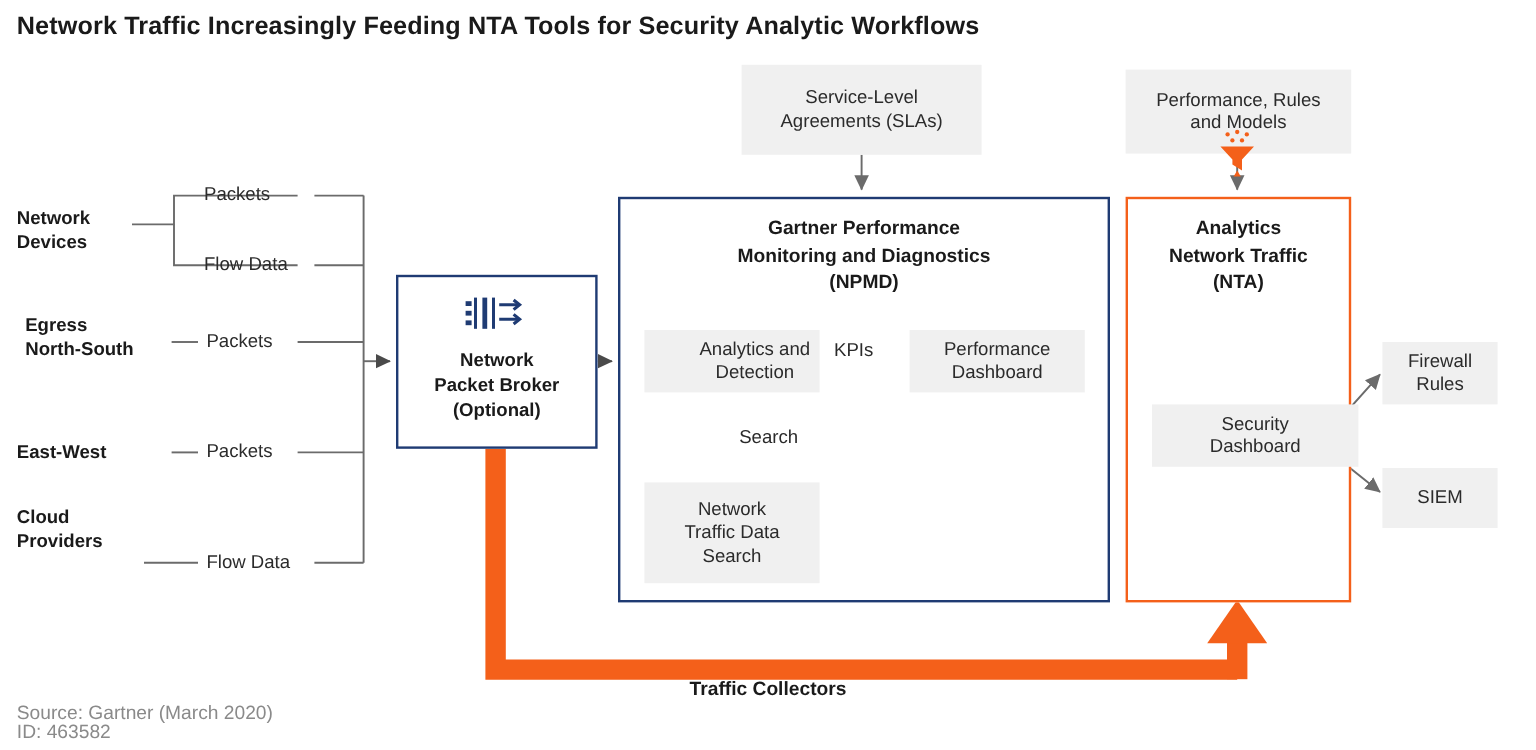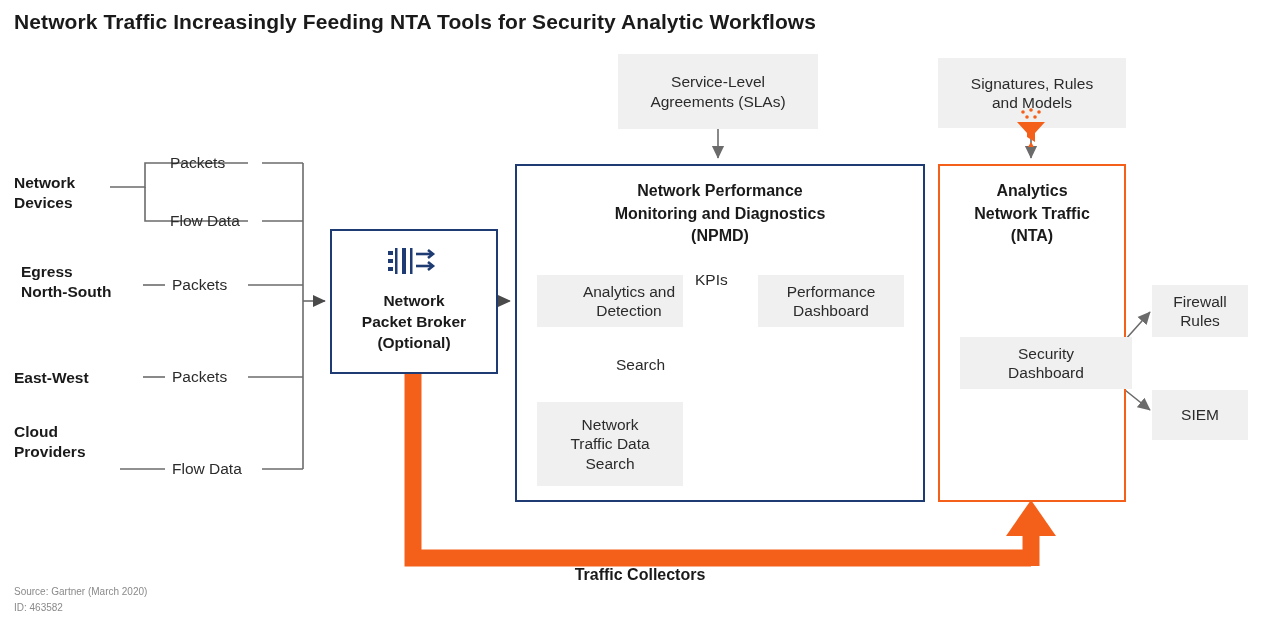--- a/index.html
+++ b/index.html
@@ -23,21 +23,21 @@
     left: 14px;
     top: 10px;
     font-size: 21px;
     font-weight: bold;
     color: #1a1a1a;
     letter-spacing: 0.1px;
   }
   .src-line {
     position: absolute;
     left: 14px;
-    font-size: 10px;
+    font-size: 16px;
     color: #8a8a8a;
   }
   .src1 { top: 586px; }
   .src2 { top: 602px; }
 
   
   .gbox {
     position: absolute;
     background: #f0f0f0;
     display: flex;
@@ -213,21 +213,21 @@
 
   <div class="gbox" style="left:618px; top:54px; width:200px; height:75px;">
     <div>
       <div>Service-Level</div>
       <div>Agreements (SLAs)</div>
     </div>
   </div>
 
   <div class="gbox" style="left:938px; top:58px; width:188px; height:70px;">
     <div>
-      <div>Signatures, Rules</div>
+      <div>Performance, Rules</div>
       <div>and Models</div>
     </div>
   </div>
 
   <div class="srclabel" style="left:14px; top:173px;">
     <div>Network</div>
     <div>Devices</div>
   </div>
   <div class="srclabel" style="left:21px; top:262px;">
     <div>Egress</div>
@@ -264,21 +264,21 @@
     </div>
     <div class="npb-label">
       <div>Network</div>
       <div>Packet Broker</div>
       <div>(Optional)</div>
     </div>
   </div>
 
   <div class="npmd">
     <div class="npmd-title">
-      <div>Network Performance</div>
+      <div>Gartner Performance</div>
       <div>Monitoring and Diagnostics</div>
       <div>(NPMD)</div>
     </div>
   </div>
 
   <div class="gbox" style="left:537px; top:275px; width:146px; height:52px;padding-left:44px;">
     <div>
       <div>Analytics and</div>
       <div>Detection</div>
     </div>
@@ -292,21 +292,21 @@
   </div>
 
   <div class="gbox" style="left:537px; top:402px; width:146px; height:84px;">
     <div>
       <div>Network</div>
       <div>Traffic Data</div>
       <div>Search</div>
     </div>
   </div>
 
-  <div class="edgelabel" style="left:695px; top:271px;">KPIs</div>
+  <div class="edgelabel" style="left:695px; top:284px;">KPIs</div>
   <div class="edgelabel" style="left:616px; top:356px;">Search</div>
 
   <div class="nta">
     <div class="nta-title">
       <div>Analytics</div>
       <div>Network Traffic</div>
       <div>(NTA)</div>
     </div>
   </div>
 

